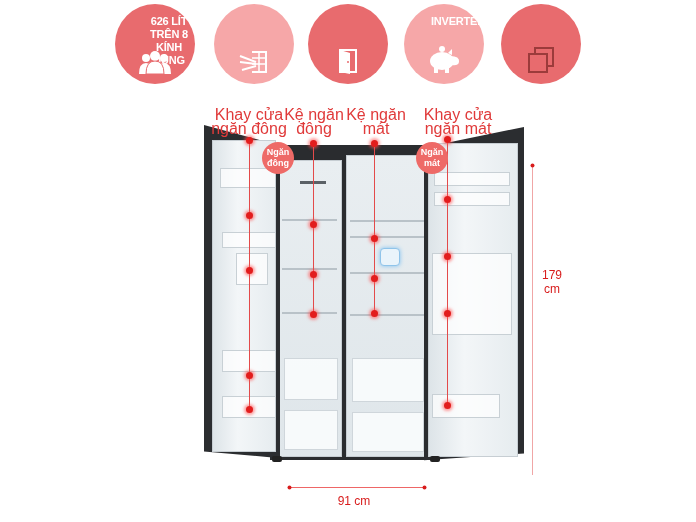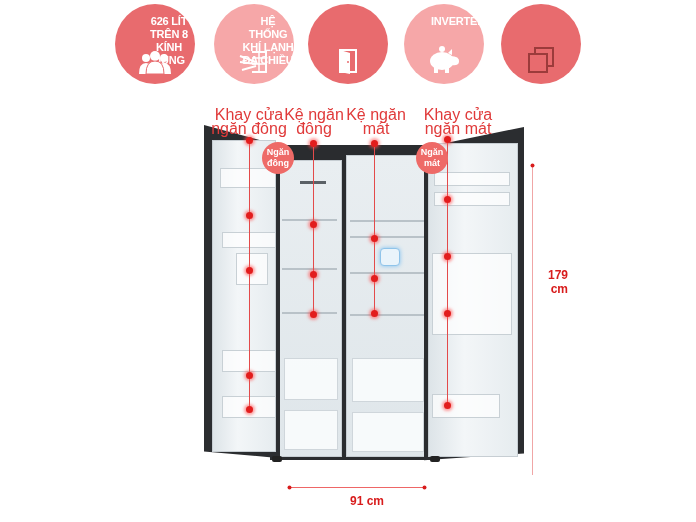--- a/index.html
+++ b/index.html
@@ -8,21 +8,21 @@
   .badge .txt { margin-top:11px; font-weight:bold; letter-spacing:-0.2px;margin-left:28px; }
   .badge .ico { position:absolute; bottom:10px; left:50%; transform:translateX(-50%); }
   .dark { background:#e86b6e; }
   .light { background:#f6a7a8; }
 
   .lbl { position:absolute; color:#e03a3a; font-size:16px; line-height:14px; text-align:center; }
   .pill { position:absolute; width:32px; height:32px; border-radius:50%; background:#ee6a67; color:#fff; font-size:9px; font-weight:bold; line-height:11px; display:flex; align-items:center; justify-content:center; text-align:center; }
   .vline { position:absolute; width:1px; background:#e34a4a; }
   .dot { position:absolute; width:7px; height:7px; border-radius:50%; background:#e21d1d; box-shadow:0 0 3px 2px rgba(255,80,80,0.55); transform:translate(-3px,-3px); }
   .dim-line { position:absolute; background:#f0a6a6; }
-  .dim-txt { position:absolute; color:#d81c1c; font-weight:bold; font-size:12px; text-align:right; line-height:14px; }
+  .dim-txt { position:absolute; color:#d81c1c; font-weight:normal; font-size:12px; text-align:center; line-height:14px; }
 
   
   .fr-body { position:absolute; background:#2a2c2f; }
   .cab { position:absolute; background:linear-gradient(#e9eef1,#dfe6ea); border:1px solid #c6cdd2; }
   .door { position:absolute; background:linear-gradient(90deg,#dde4e8,#f3f6f8 40%,#e6ecef); border:1px solid #c7ced3; }
   .door-frame { position:absolute; background:#2b2d30; }
   .shelf { position:absolute; height:2px; background:#b9c2c8; }
   .shelf-dark { position:absolute; height:3px; background:#5b6166; }
   .bin { position:absolute; background:rgba(255,255,255,0.7); border:1px solid #c8d0d5; }
   .tray { position:absolute; background:rgba(250,252,253,0.9); border:1px solid #cfd6db; }
@@ -41,25 +41,20 @@
     <circle cx="8" cy="8" r="4" fill="#fff"></circle>
       <circle cx="26" cy="8" r="4" fill="#fff"></circle>
     <circle cx="17" cy="6" r="5" fill="#fff"></circle>
     <path d="M1 24 Q1 13 8 13 Q15 13 15 24Z" fill="#fff"></path>
     <path d="M19 24 Q19 13 26 13 Q33 13 33 24Z" fill="#fff"></path>
     <path d="M8 24 Q8 11 17 11 Q26 11 26 24Z" fill="#fff" stroke="#e86b6e" stroke-width="1"></path>
   </svg>
 </div>
 
 <div class="badge light" style="left:214px;">
-  <div class="txt">
-    <div>HỆ THỐNG</div>
-    <div>KHÍ LẠNH</div>
-    <div>ĐA CHIỀU</div>
-  </div>
   <svg class="ico" width="32" height="24" viewBox="0 0 32 24">
     <path d="M14 2 L28 2 L28 22 L14 22" fill="none" stroke="#fff" stroke-width="2"></path>
     <line x1="14" y1="8" x2="28" y2="8" stroke="#fff" stroke-width="1.5"></line>
     <line x1="14" y1="14" x2="28" y2="14" stroke="#fff" stroke-width="1.5"></line>
     <line x1="21" y1="2" x2="21" y2="22" stroke="#fff" stroke-width="1.5"></line>
     <path d="M2 6 L18 12 M2 12 L18 14 M4 20 L18 16" stroke="#fff" stroke-width="2" fill="none"></path>
   </svg>
 </div>
 
 <div class="badge dark" style="left:308px;">

